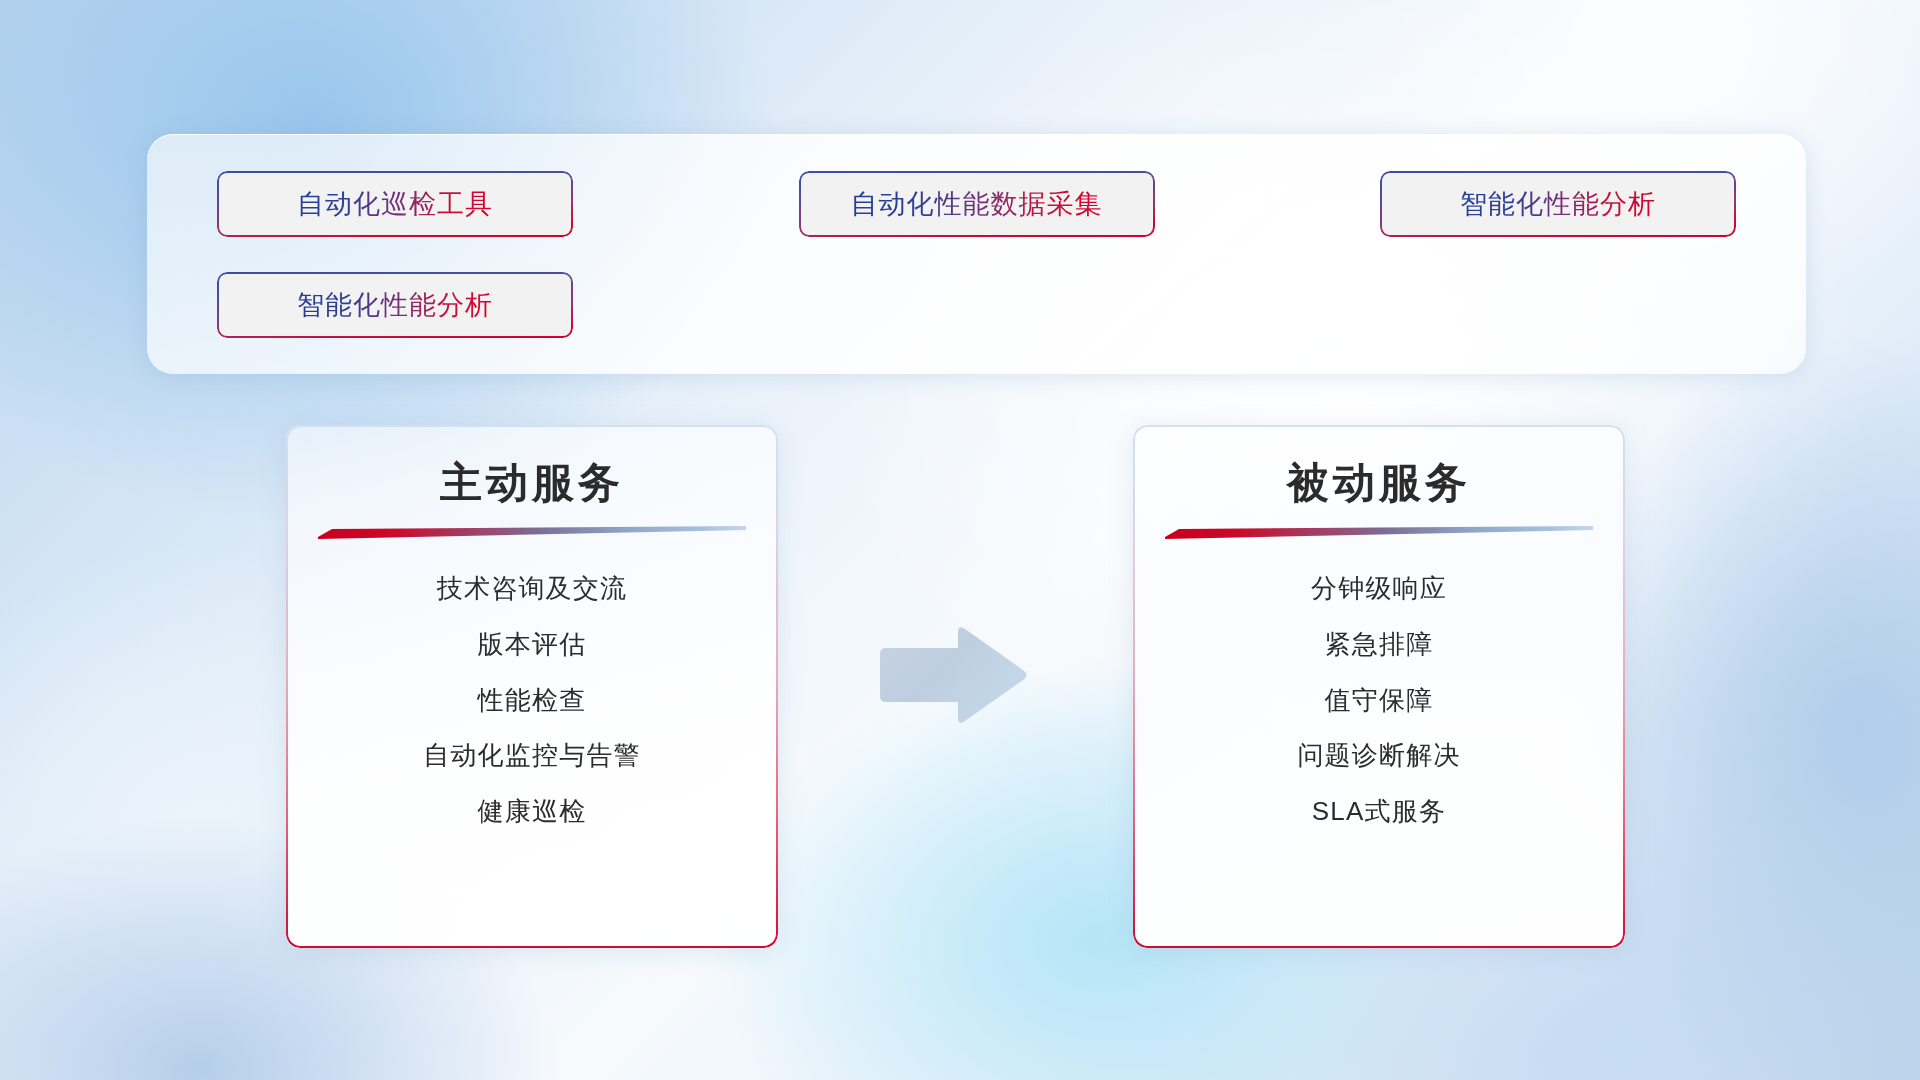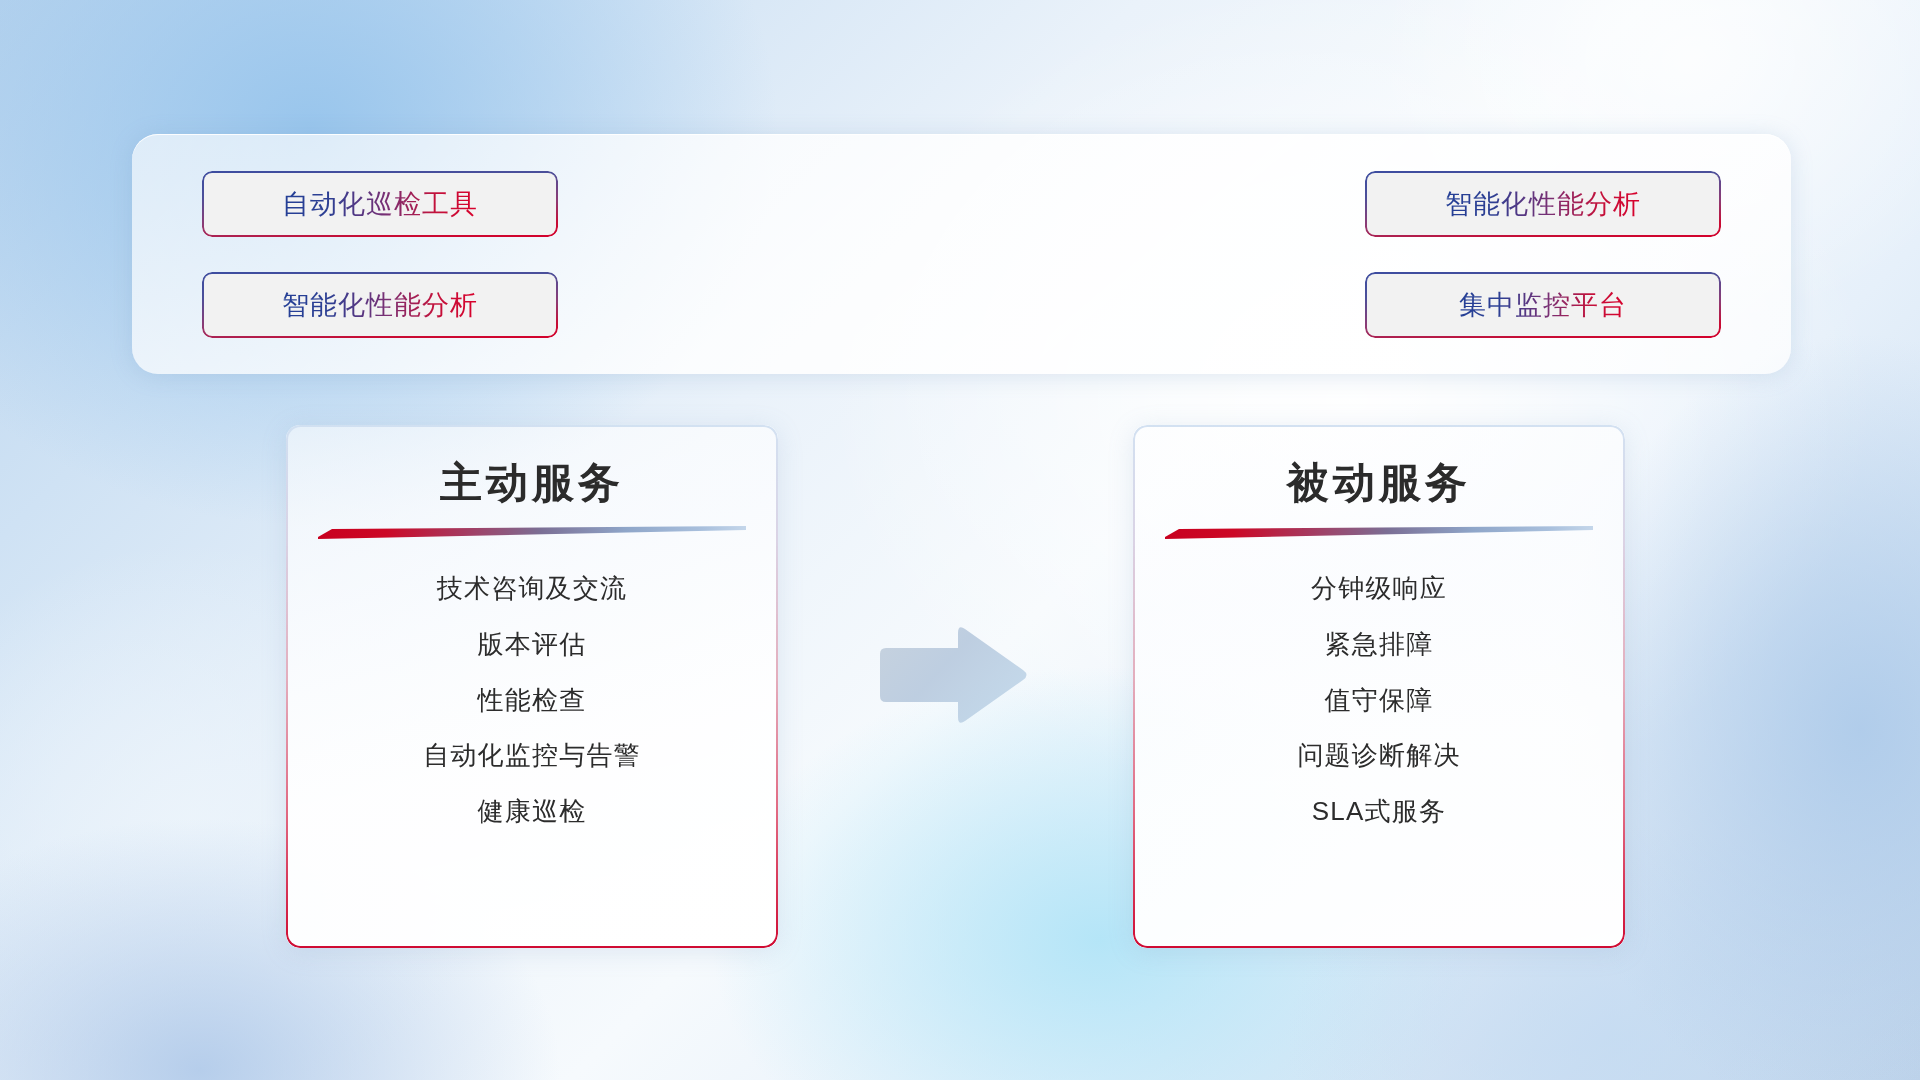--- a/index.html
+++ b/index.html
@@ -45,21 +45,21 @@
     position:absolute;left:1160px;top:740px;width:900px;height:600px;
     background:radial-gradient(closest-side,rgba(196,219,242,0.75),rgba(196,219,242,0) 72%);
   }
   .bg-b8{ 
     position:absolute;left:1240px;top:-320px;width:900px;height:760px;
     background:radial-gradient(closest-side,rgba(255,255,255,0.75),rgba(255,255,255,0) 70%);
   }
 
   
   #top-panel{
-    position:absolute;left:132px;top:134px;width:1659px;height:240px;
+    position:absolute;left:147px;top:134px;width:1659px;height:240px;
     border-radius:26px;
     background:linear-gradient(140deg,rgba(255,255,255,0.62) 0%,rgba(255,255,255,0.80) 32%,rgba(255,255,255,0.90) 60%,rgba(255,255,255,0.72) 100%);
     box-shadow:0 2px 22px rgba(120,155,195,0.22), inset 0 1px 0 rgba(255,255,255,0.9);
     display:flex;flex-direction:column;justify-content:center;
     padding:0 70px;box-sizing:border-box;
   }
   .pill-row{
     display:flex;justify-content:space-between;align-items:center;
     height:66px;
   }
@@ -148,30 +148,30 @@
   <div class="bg-b7"></div>
   <div class="bg-b6"></div>
 
   <div id="top-panel">
 
     <div class="pill-row">
       <div class="pill">
         <span class="pill-text">自动化巡检工具</span>
       </div>
       <div class="pill">
+        <span class="pill-text">自动化性能数据采集</span>
+      </div>
+      <div class="pill">
         <span class="pill-text">智能化性能分析</span>
       </div>
     </div>
 
     <div class="pill-row">
       <div class="pill">
         <span class="pill-text">智能化性能分析</span>
-      </div>
-      <div class="pill">
-        <span class="pill-text">集中监控平台</span>
       </div>
     </div>
 
   </div>
 
   <div class="card" id="card-left">
     <div class="card-inner">
       <div class="card-title">主动服务</div>
 
       <div class="card-divider">

